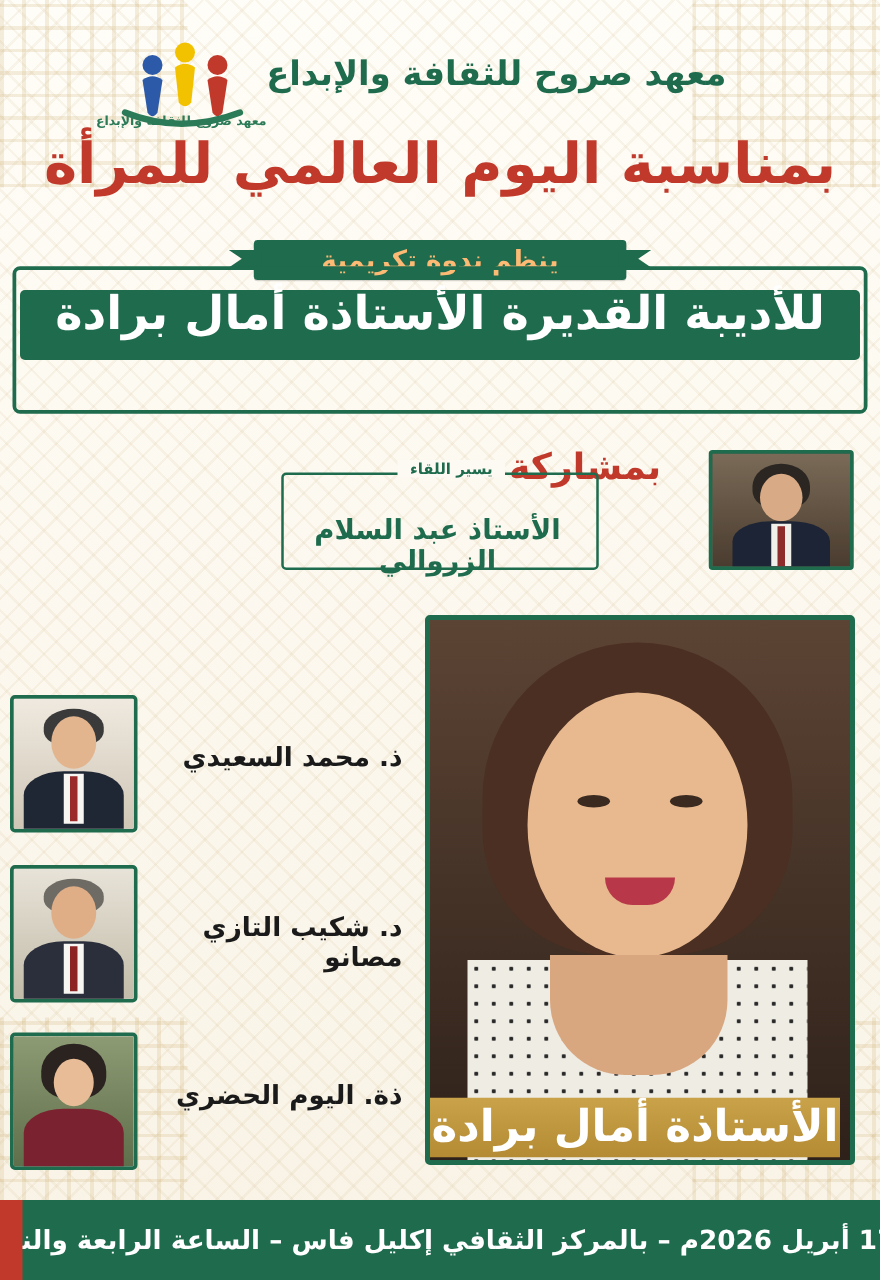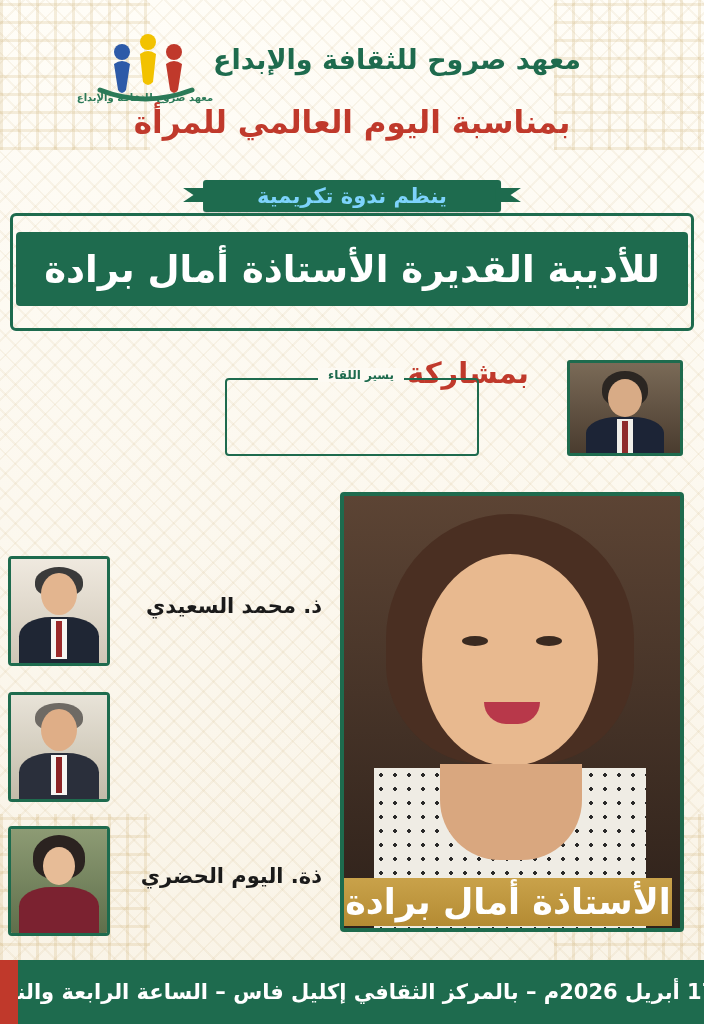--- a/index.html
+++ b/index.html
@@ -45,48 +45,48 @@
   }
   .logo svg{display:block}
   .logo-caption{
     position:absolute;top:74px;left:60px;width:170px;text-align:center;
     font-size:10px;color:#2b7a58;font-weight:bold;
   }
 
   
   .occasion{
     position:absolute;top:104px;left:0;right:0;text-align:center;
-    font-size:31px;font-weight:bold;color:#c0392b;
+    font-size:45px;font-weight:bold;color:#c0392b;
   }
 
   
   .ribbon{
-    position:absolute;top:180px;left:50%;transform:translateX(-50%);
-    background:#1e6b4e;color:#7dd3fc;
+    position:absolute;top:192px;left:50%;transform:translateX(-50%);
+    background:#1e6b4e;color:#fdba74;
     padding:4px 54px;border-radius:3px;
     font-size:21px;font-weight:bold;
     box-shadow:0 1px 0 rgba(0,0,0,.15);
   }
   .ribbon:before,.ribbon:after{
     content:"";position:absolute;top:8px;width:26px;height:14px;
     background:#1e6b4e;
   }
   .ribbon:before{right:-20px;clip-path:polygon(0 0,100% 0,60% 50%,100% 100%,0 100%);}
   .ribbon:after{left:-20px;clip-path:polygon(100% 0,0 0,40% 50%,0 100%,100% 100%);}
 
   
   .honoree-box{
     position:absolute;top:213px;left:10px;right:10px;height:112px;
     border:3px solid #1e6b4e;border-radius:6px;
     background:transparent;
   }
   .honoree-bar{
-    position:absolute;top:232px;left:16px;right:16px;height:74px;
+    position:absolute;top:232px;left:16px;right:16px;height:56px;
     background:#1e6b4e;border-radius:4px;
-    display:flex;align-items:center;justify-content:center;
+    display:flex;align-items:flex-start;justify-content:center;
   }
   .honoree-bar span{
     color:#fff;font-size:37px;font-weight:bold;line-height:1;
   }
 
   
   .participation{
     position:absolute;top:356px;right:175px;
     font-size:29px;font-weight:bold;color:#c0392b;
   }
@@ -192,20 +192,21 @@
 
   <div class="honoree-box"></div>
   <div class="honoree-bar">
     <span>للأديبة القديرة الأستاذة أمال برادة</span>
   </div>
 
   <div class="participation">بمشاركة</div>
 
   <div class="mod-frame"></div>
   <div class="mod-label">يسير اللقاء</div>
+  <div class="mod-name">الأستاذ عبد السلام الزروالي</div>
   <div class="mod-photo">
     <div class="av">
       <div class="bg" style="background:linear-gradient(#7a6a57,#4a3c2f)"></div>
       <div class="hair" style="left:32px;top:8px;width:46px;height:36px;background:#2b2622"></div>
       <div class="head" style="left:38px;top:16px;width:34px;height:38px;background:#d8ab86"></div>
       <div class="body" style="left:16px;top:54px;width:78px;height:40px;background:#1c2436"></div>
       <div style="position:absolute;left:47px;top:56px;width:16px;height:34px;background:#f0efe9"></div>
       <div style="position:absolute;left:52px;top:58px;width:6px;height:32px;background:#8e2b2b"></div>
     </div>
   </div>
@@ -229,20 +230,21 @@
     <div class="ph">
       <div class="av">
         <div class="bg" style="background:linear-gradient(#e8e3d8,#c2bba9)"></div>
         <div class="hair" style="left:24px;top:8px;width:48px;height:28px;background:#6e6a64"></div>
         <div class="head" style="left:30px;top:14px;width:36px;height:42px;background:#dfae87"></div>
         <div class="body" style="left:8px;top:58px;width:80px;height:48px;background:#2a2f3b"></div>
         <div style="position:absolute;left:40px;top:60px;width:16px;height:40px;background:#f7f6f2"></div>
         <div style="position:absolute;left:45px;top:62px;width:6px;height:36px;background:#8d2424"></div>
       </div>
     </div>
+    <div class="nm">د. شكيب التازي مصانو</div>
   </div>
 
   <div class="speaker s4">
     <div class="ph">
       <div class="av">
         <div class="bg" style="background:linear-gradient(#8d9b74,#5f6f4b)"></div>
         <div class="hair" style="left:22px;top:6px;width:52px;height:44px;background:#2b2320"></div>
         <div class="head" style="left:32px;top:18px;width:32px;height:38px;background:#e7bc97"></div>
         <div class="body" style="left:8px;top:58px;width:80px;height:48px;background:#7b2230"></div>
       </div>

